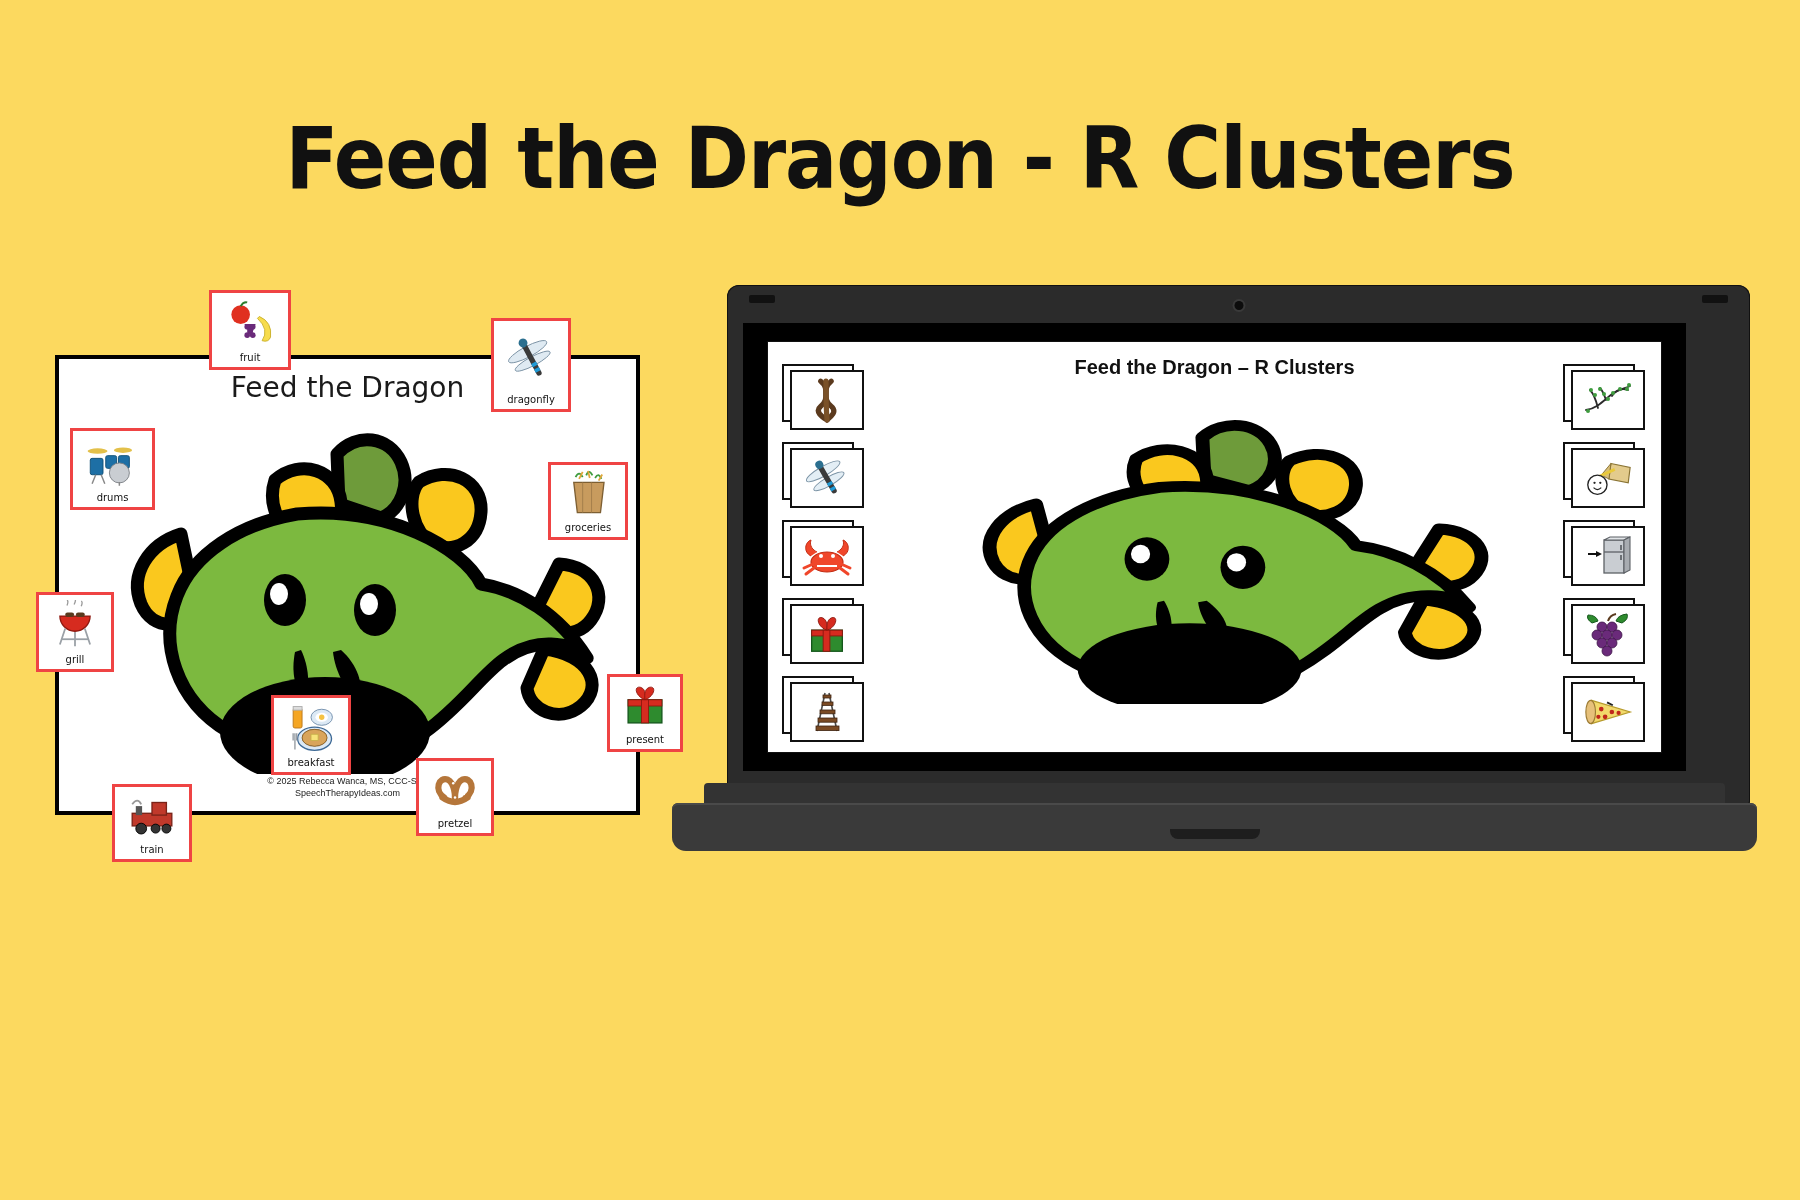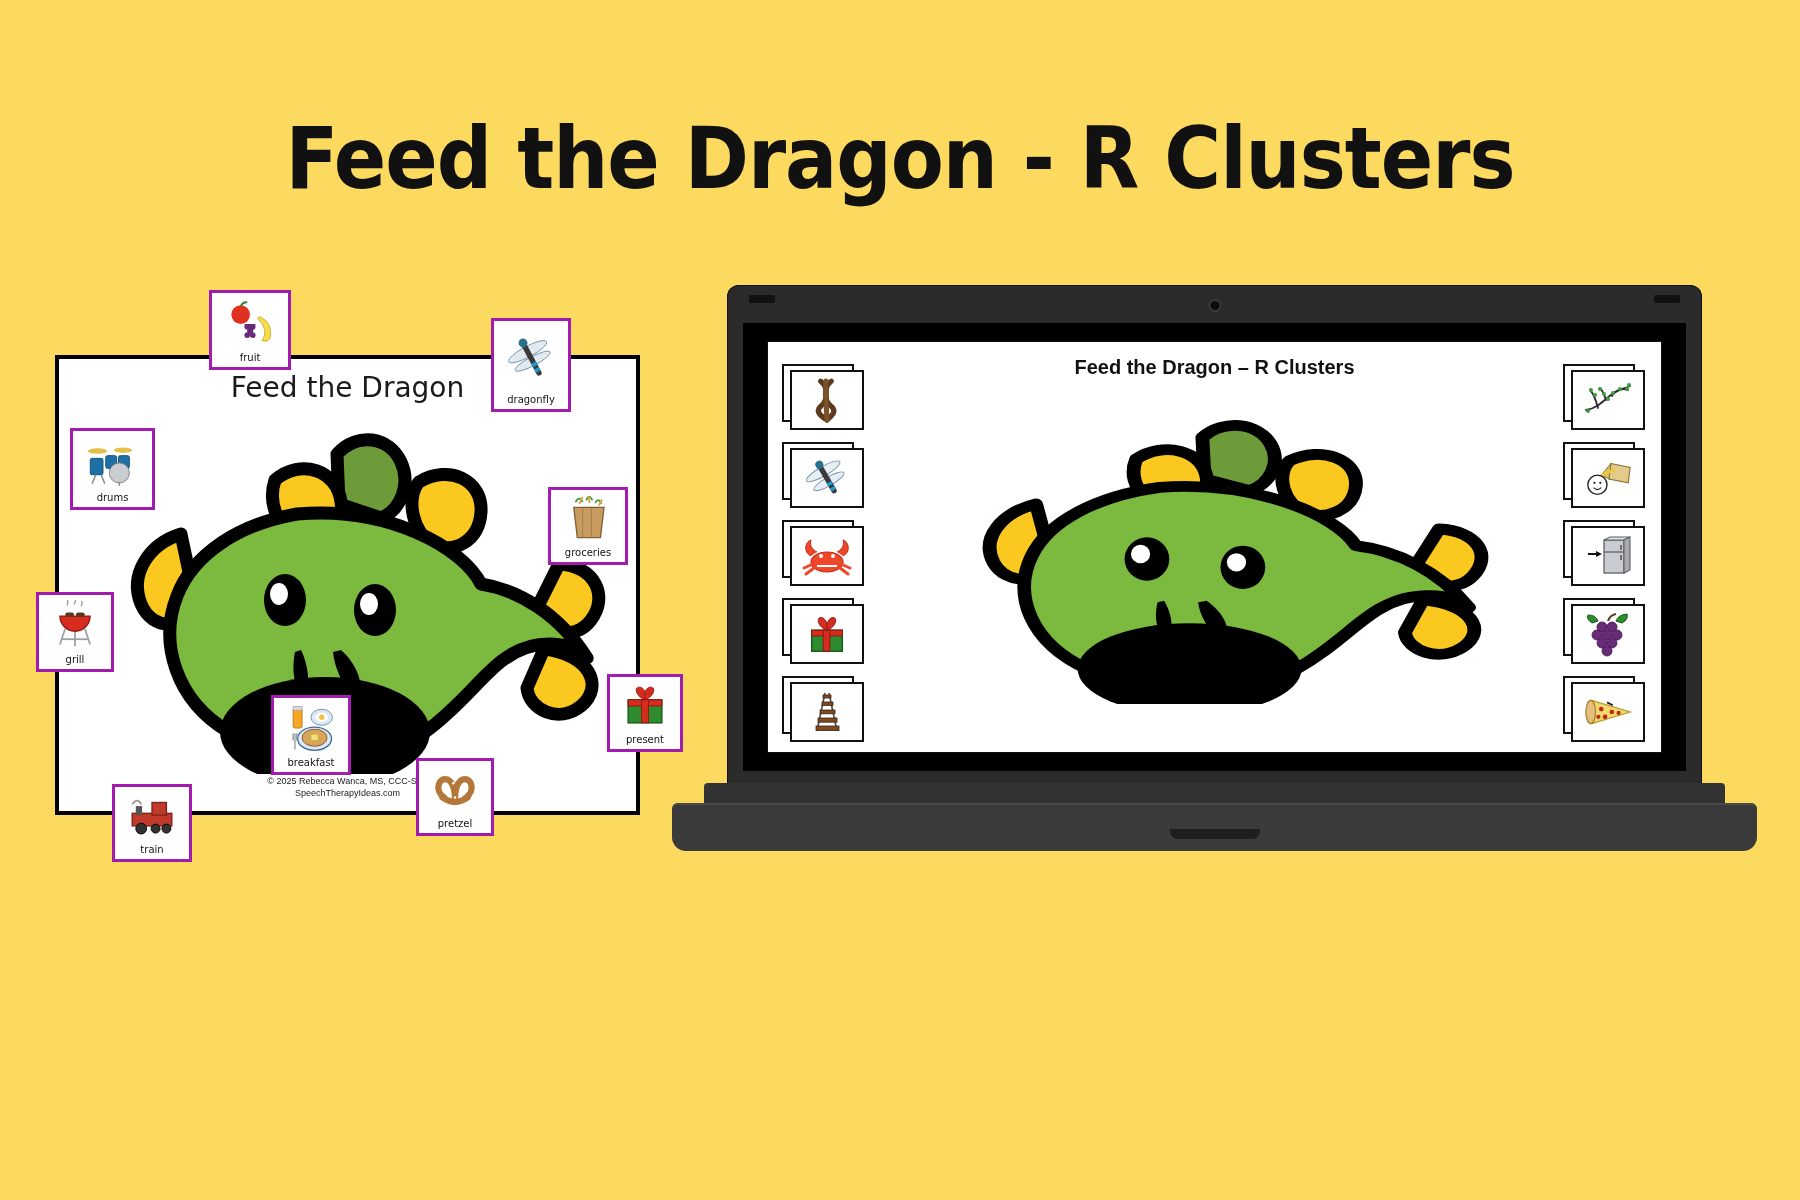--- a/index.html
+++ b/index.html
@@ -35,36 +35,37 @@
   .worksheet-credit{
     position:absolute;bottom:12px;left:0;width:100%;text-align:center;
     font-size:9px;line-height:12px;color:#222;
   }
   
   .dragon-wrap{position:absolute;pointer-events:none;}
   .ws-dragon{left:30px;top:55px;width:530px;height:360px;}
 
   
   .card{
-    position:absolute;background:#fff;border:3px solid #a21caf;
+    position:absolute;background:#fff;border:3px solid #ef4444;
     box-sizing:border-box;
     display:flex;flex-direction:column;align-items:center;justify-content:flex-start;
     overflow:hidden;
   }
   .card .art{flex:1;display:flex;align-items:center;justify-content:center;width:100%;}
   .card .lbl{
     font-size:10px;color:#111;line-height:12px;padding-bottom:3px;
     font-family:"DejaVu Sans","Liberation Sans",sans-serif;
   }
   
   .laptop{position:absolute;left:672px;top:285px;width:1085px;height:575px;}
   .lid{
     position:absolute;left:55px;top:0;width:975px;height:520px;
     background:#2b2b2b;border-radius:12px 12px 4px 4px;
     box-shadow:inset 0 0 0 1px #111;
+    padding-left:48px;
   }
   .bezel-top{
     position:absolute;left:0;top:0;width:100%;height:38px;
   }
   .cam{
     position:absolute;left:50%;top:16px;transform:translateX(-50%);
     width:9px;height:9px;border-radius:50%;background:#0c0c0c;
     box-shadow:0 0 0 2px #3a3a3a;
   }
   .lid-notch-l,.lid-notch-r{
@@ -212,21 +213,21 @@
       <rect x="8" y="22" width="14" height="18" rx="2" fill="#1D6FA5" stroke="#0d4d75"></rect>
       <rect x="25" y="19" width="12" height="14" rx="2" fill="#1D6FA5" stroke="#0d4d75"></rect>
       <rect x="39" y="19" width="12" height="14" rx="2" fill="#1D6FA5" stroke="#0d4d75"></rect>
       <circle cx="40" cy="38" r="11" fill="#C9CDD2" stroke="#7a7f85"></circle>
       <path d="M14 40 l-4 10 M20 40 l4 10 M40 48 l0 4" stroke="#888" stroke-width="1.6"></path>
     </svg>
   </div>
   <div class="lbl">drums</div>
 </div>
 
-<div class="card" style="left:548px;top:487px;width:80px;height:78px;">
+<div class="card" style="left:548px;top:462px;width:80px;height:78px;">
   <div class="art">
     <svg viewBox="0 0 56 54" width="50" height="48">
       <path d="M14 8 q4 -8 8 0 M26 6 q3 -8 7 0 M36 9 q4 -7 7 1" stroke="#3f9c3f" stroke-width="2" fill="none"></path>
       <path d="M18 10 l4 -8 M30 9 l-2 -8 M40 12 l4 -7" stroke="#e0a63a" stroke-width="2"></path>
       <path d="M12 14 h34 l-4 34 h-26 z" fill="#C89B5E" stroke="#7d5f33" stroke-width="1.5"></path>
       <path d="M22 14 v34 M32 14 v34" stroke="#a07c49" stroke-width="1"></path>
     </svg>
   </div>
   <div class="lbl">groceries</div>
 </div>

